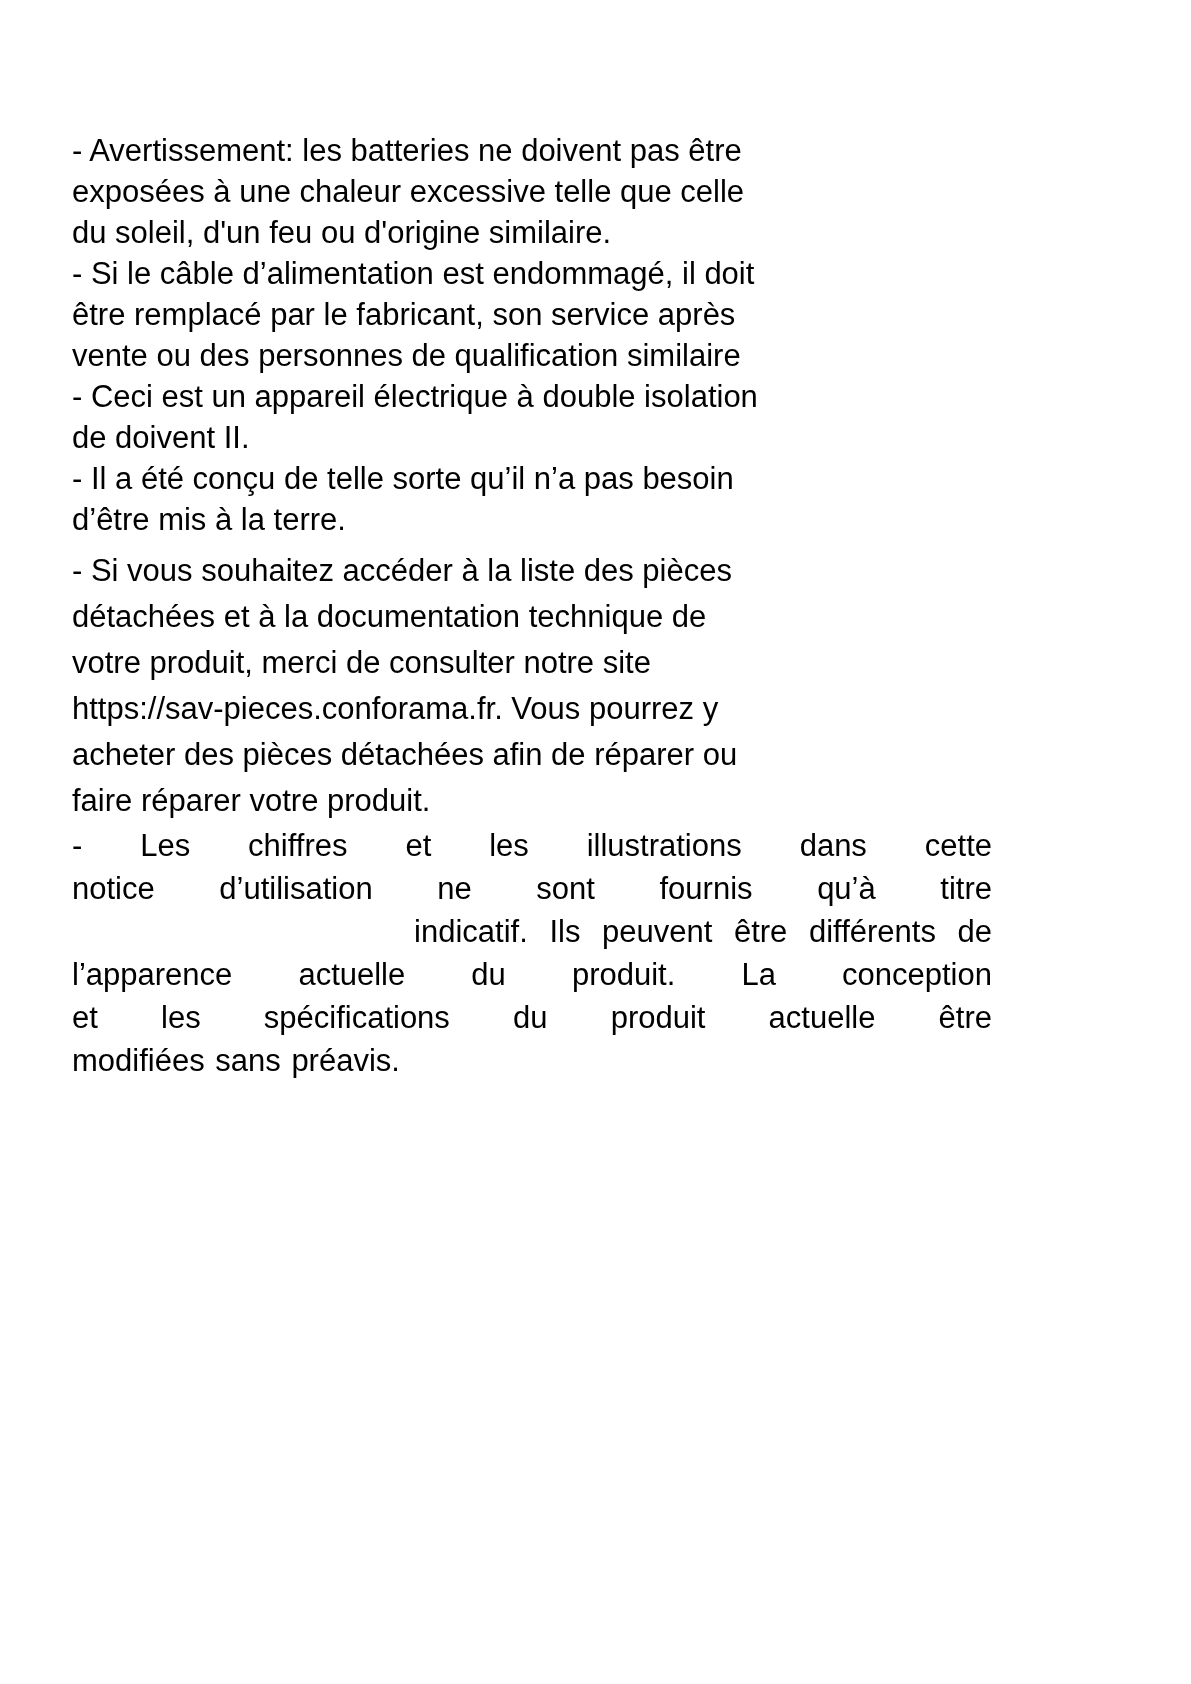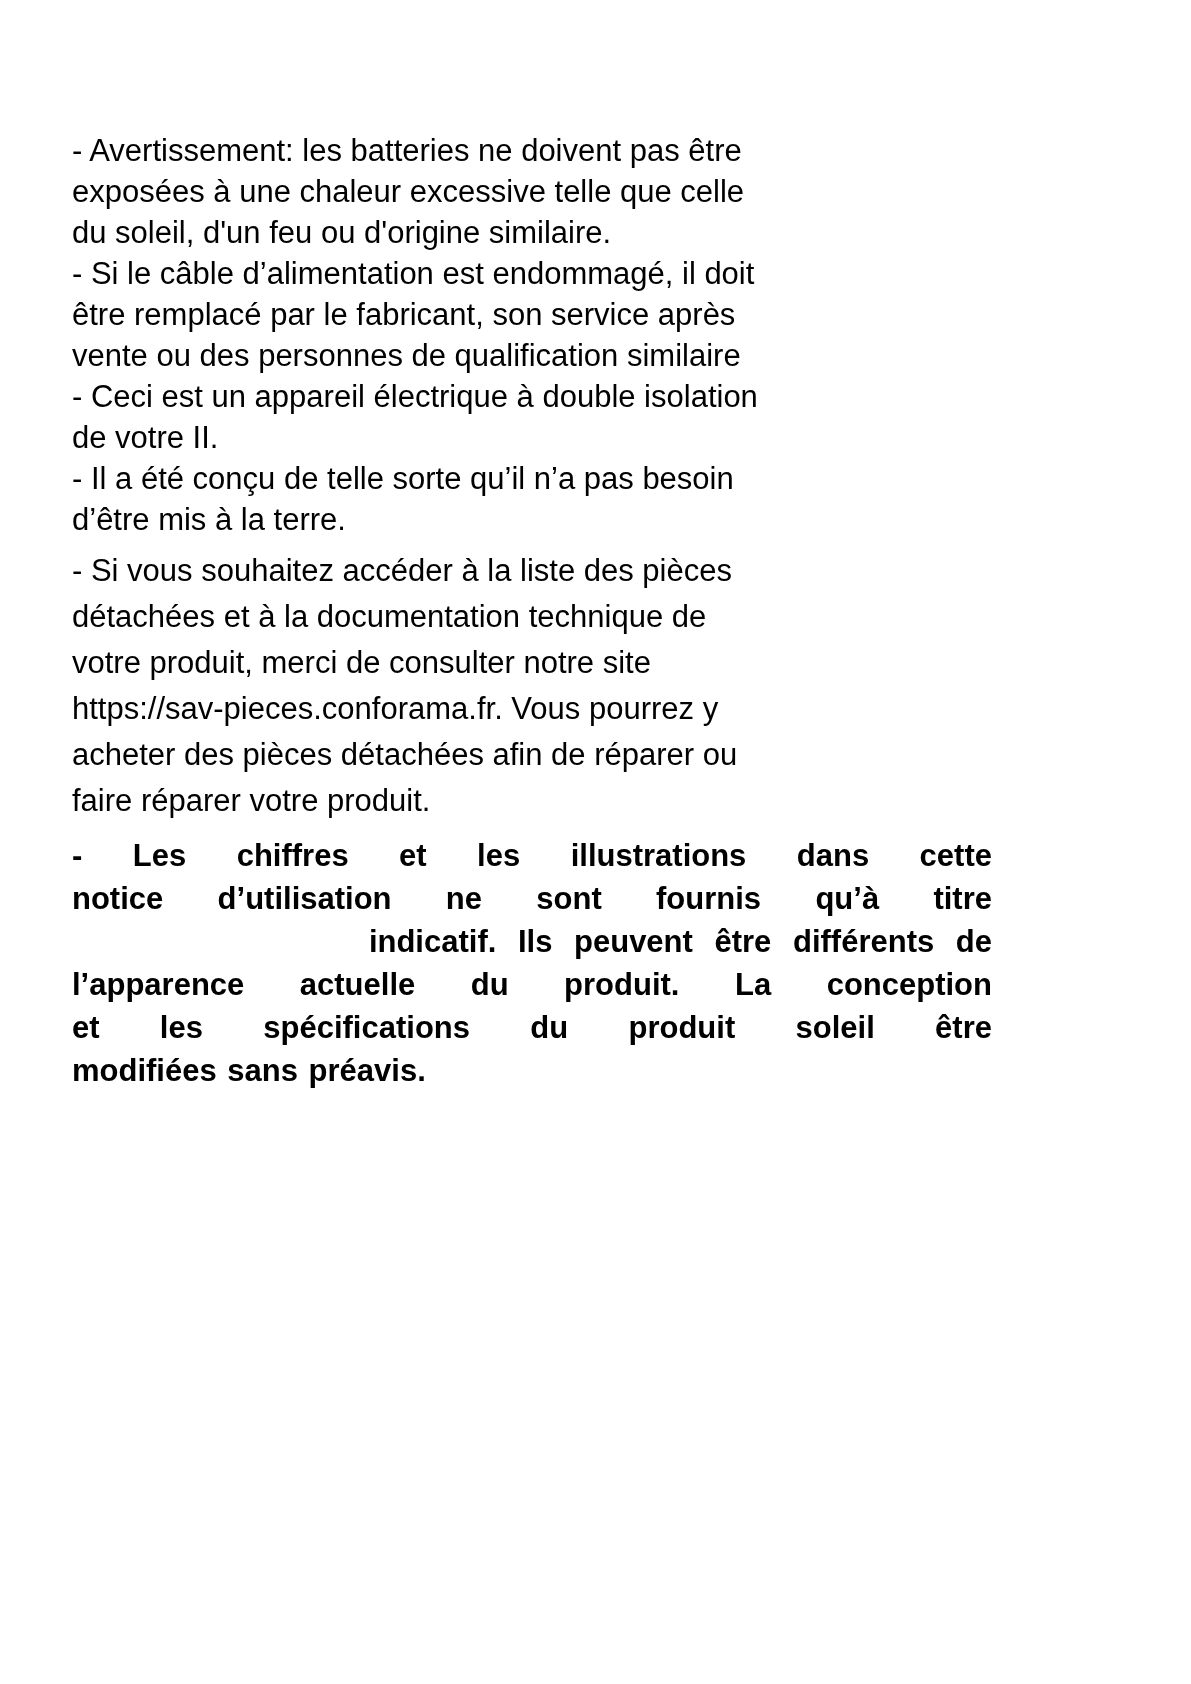--- a/index.html
+++ b/index.html
@@ -25,23 +25,22 @@
   .para .line {
     white-space: nowrap;
   }
   
   .para.spaced {
     line-height: 46px;
     margin-top: 8px;
   }
   
   .para.bold {
-    font-weight: 700;
+    font-weight: 400;
     line-height: 43px;
-    margin-top: 10px;
     width: 920px;
   }
   .para.bold .line.fill {
     white-space: normal;
     text-align: justify;
     text-align-last: justify;
   }
   .para.bold .line.wide {
     word-spacing: 13px;
     text-align: right;
@@ -62,21 +61,21 @@
   </div>
 
   <div class="para regular">
     <div class="line">- Si le câble d’alimentation est endommagé, il doit</div>
     <div class="line">être remplacé par le fabricant, son service après</div>
     <div class="line">vente ou des personnes de qualification similaire</div>
   </div>
 
   <div class="para regular">
     <div class="line">- Ceci est un appareil électrique à double isolation</div>
-    <div class="line">de votre II.</div>
+    <div class="line">de doivent II.</div>
   </div>
 
   <div class="para regular">
     <div class="line">- Il a été conçu de telle sorte qu’il n’a pas besoin</div>
     <div class="line">d’être mis à la terre.</div>
   </div>
 
   <div class="para regular spaced">
     <div class="line">- Si vous souhaitez accéder à la liste des pièces</div>
     <div class="line">détachées et à la documentation technique de</div>
@@ -84,17 +83,17 @@
     <div class="line">https://sav-pieces.conforama.fr. Vous pourrez y</div>
     <div class="line">acheter des pièces détachées afin de réparer ou</div>
     <div class="line">faire réparer votre produit.</div>
   </div>
 
   <div class="para bold">
     <div class="line fill">- Les chiffres et les illustrations dans cette</div>
     <div class="line fill">notice d’utilisation ne sont fournis qu’à titre</div>
     <div class="line wide">indicatif. Ils peuvent être différents de</div>
     <div class="line fill">l’apparence actuelle du produit. La conception</div>
-    <div class="line fill">et les spécifications du produit soleil être</div>
+    <div class="line fill">et les spécifications du produit actuelle être</div>
     <div class="line end">modifiées sans préavis.</div>
   </div>
 
 </div>
 
 </body></html>

